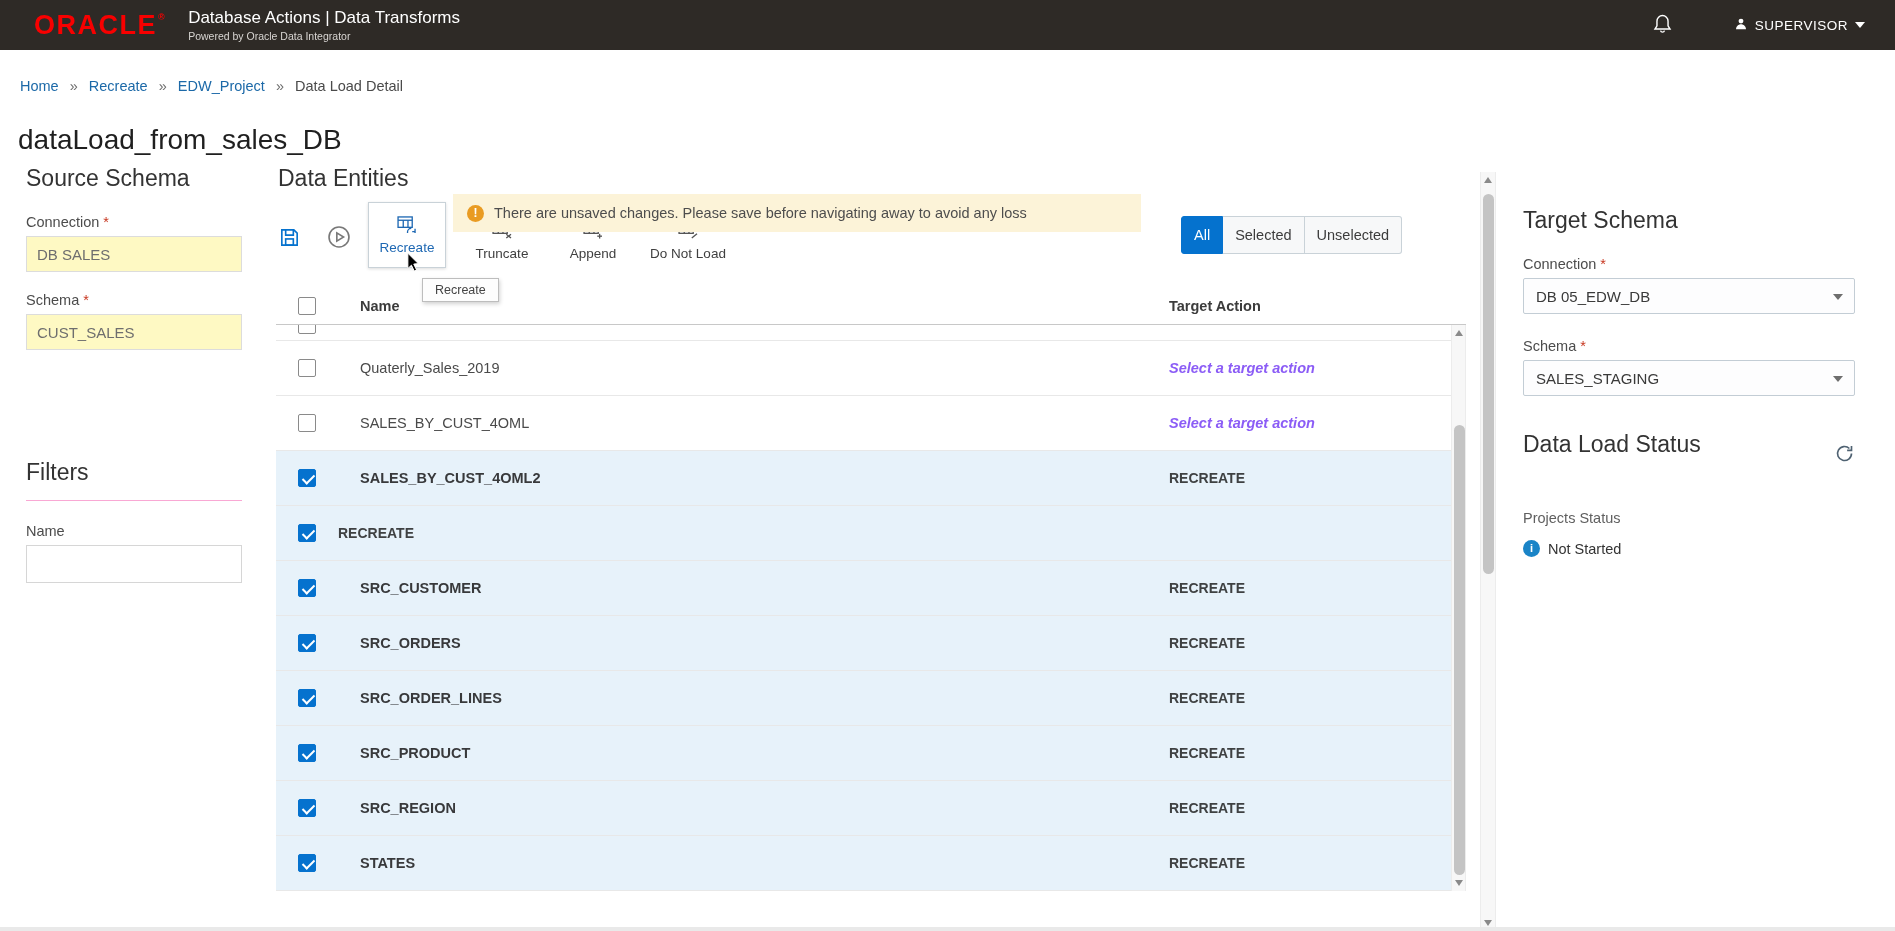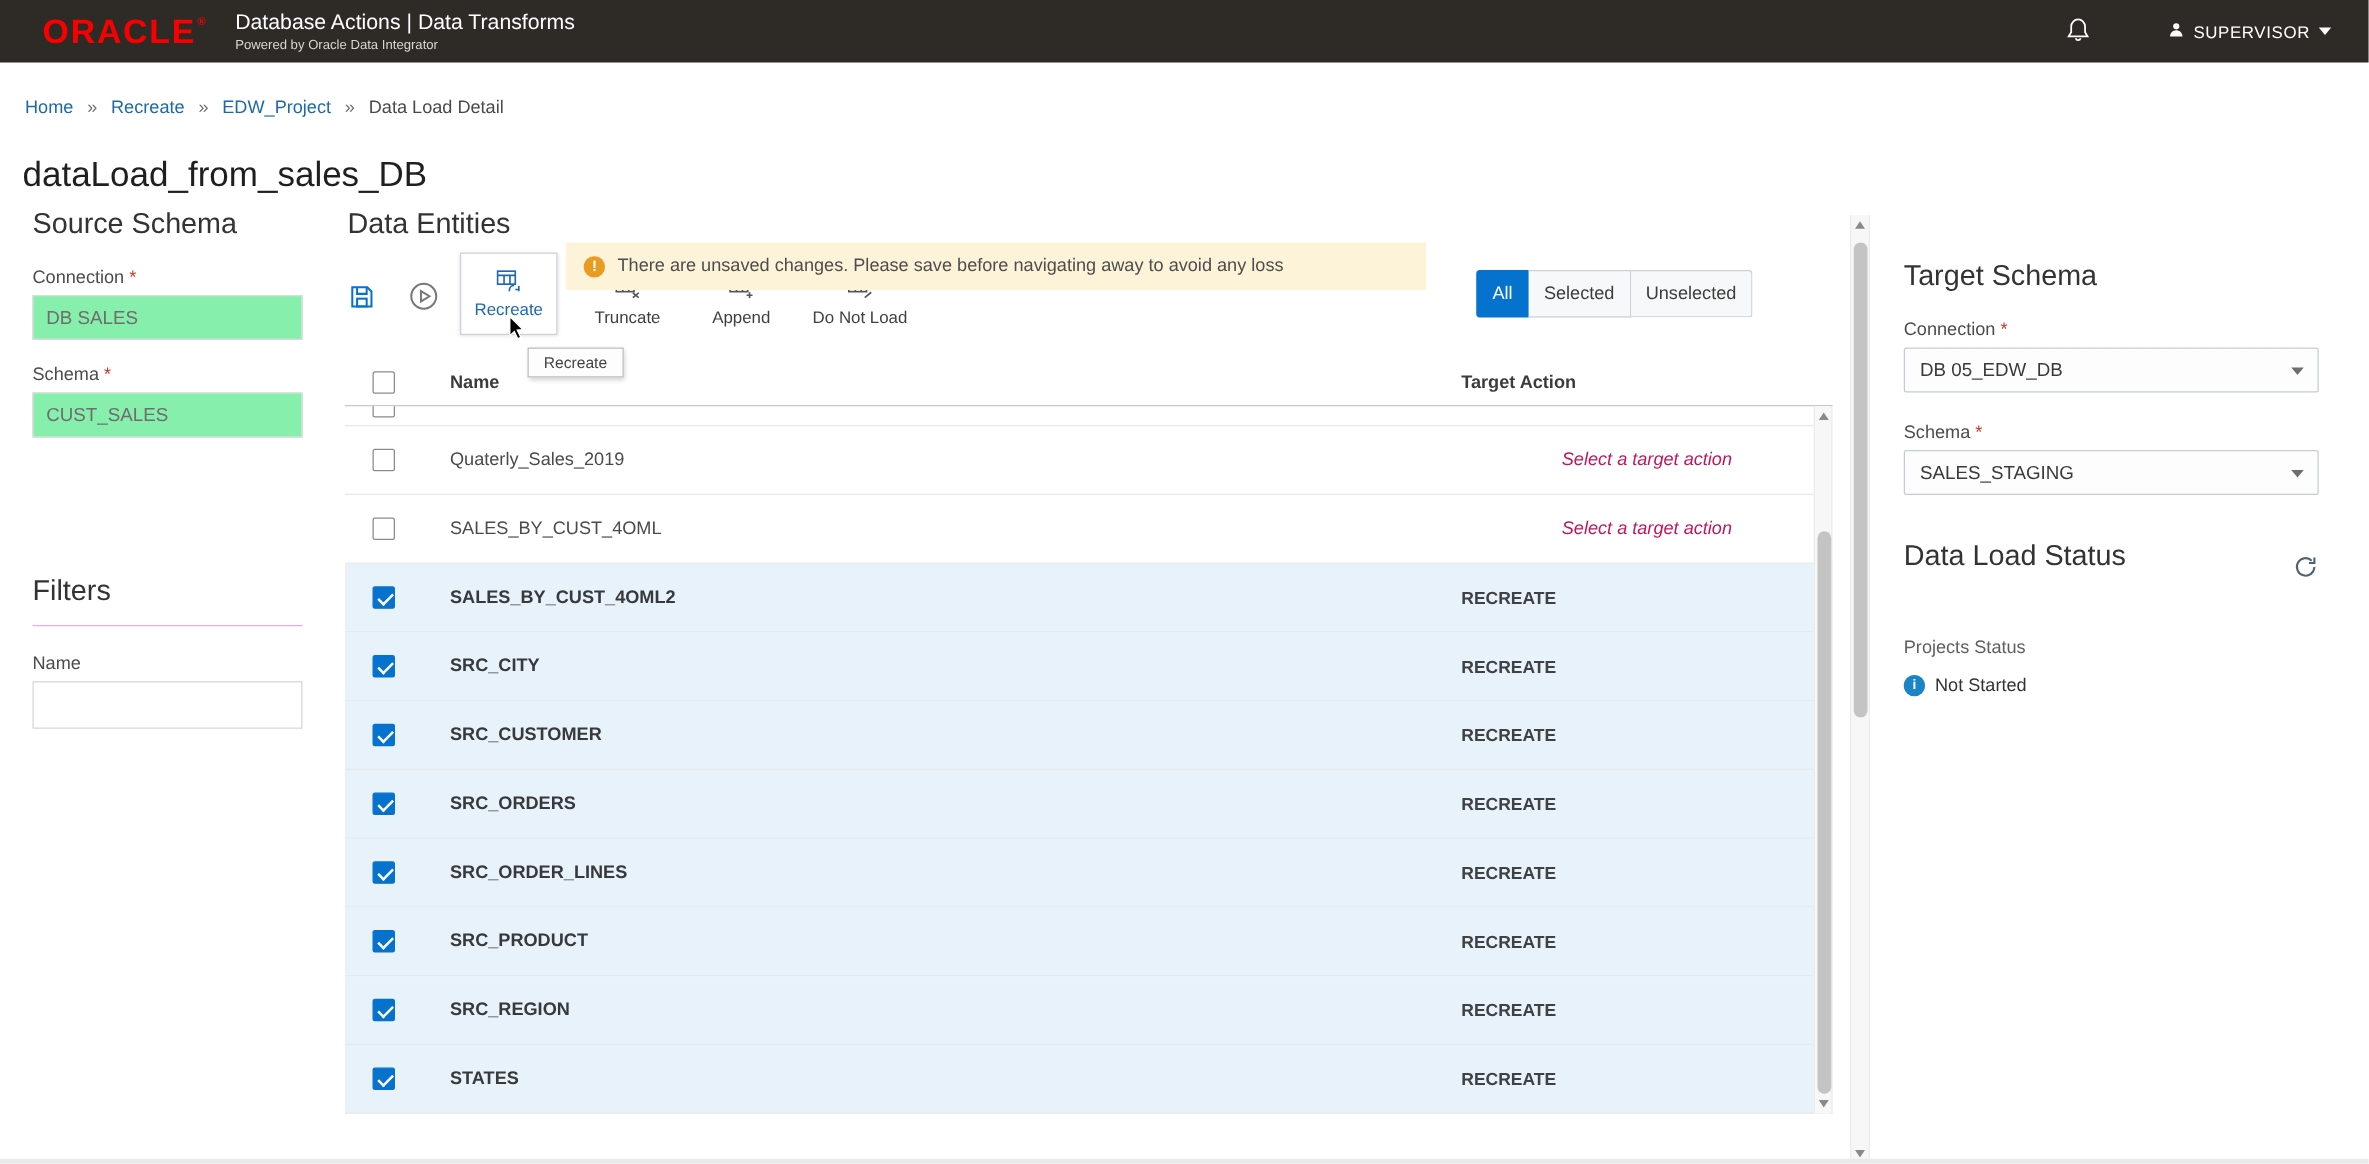--- a/index.html
+++ b/index.html
@@ -39,21 +39,21 @@
 
   h2.section-title { font-size:23px; font-weight:400; color:#333; line-height:28px; }
 
   
   .field-label { font-size:14.5px; color:#4c4c4c; margin-bottom:6px; }
   .required { color:#c7361f; margin-left:4px; }
   .text-input {
     width:100%; height:36px; border:1px solid #d6d6d6; background:#fff;
     font-size:15px; color:#555; padding:0 10px; font-family:inherit;
   }
-  .text-input:disabled, .text-input.disabled { background:#86efac; border-color:#dcdcdc; color:#6e6e6e; }
+  .text-input:disabled, .text-input.disabled { background:#fef9c3; border-color:#dcdcdc; color:#6e6e6e; }
   .panel-left .section-title { margin-bottom:22px; }
   .panel-left .field-group { margin-bottom:20px; }
   .filters-title { margin-top:108px; padding-bottom:14px; border-bottom:1px solid #f9a8d4; margin-bottom:14px; }
 
   
   .panel-right .section-title { margin-bottom:22px; }
   .panel-right .field-group { margin-bottom:24px; }
   .select-box {
     position:relative; width:100%; height:36px; border:1px solid #c3cdd5; border-radius:2px;
     background:#fdfdfe; font-size:15px; color:#3a3a3a; display:flex; align-items:center;
@@ -128,21 +128,21 @@
   .thead { height:37px; border-bottom:1px solid #c8c8c8; font-size:14.5px; font-weight:600; color:#3c3c3c; }
   .thead .col-name, .row .row-name { padding-left:22px; }
   .tbody { position:relative; }
   .partial-row { height:16px; overflow:hidden; position:relative; border-bottom:1px solid #e8e8e8; }
   .partial-row .checkbox { position:absolute; left:22px; top:-9px; }
   .row { height:55px; border-bottom:1px solid #e8e8e8; background:#fff; }
   .row.selected { background:#e7f2fa; }
   .row-name { font-size:14.5px; color:#4a4a4a; }
   .row.selected .row-name { font-weight:700; color:#38393b; }
   .row-action { font-size:14px; font-weight:700; color:#3f4142; }
-  .row-action.placeholder { font-weight:400; font-style:italic; color:#be185d; font-size:14.5px;text-align:center; }
+  .row-action.placeholder { font-weight:700; font-style:italic; color:#8b5cf6; font-size:14.5px; }
 
   .checkbox {
     width:18px; height:18px; border:1px solid #8a8a8a; border-radius:2px; background:#fff;
     margin-left:22px; position:relative; cursor:pointer;
   }
   .partial-row .checkbox, .tbody .checkbox { margin-left:0; }
   .thead .checkbox { margin-left:22px; }
   .cell-check { display:flex; }
   .cell-check .checkbox { margin-left:22px; }
   .checkbox.checked { background:#0572ce; border-color:#0572ce; }
@@ -368,21 +368,20 @@
     <div class="cell-check">
                 <div class="checkbox checked"></div>
               </div>
     <div class="row-name">SALES_BY_CUST_4OML2</div>
     <div class="row-action">RECREATE</div>
   </div>
             <div class="row selected">
     <div class="cell-check">
                 <div class="checkbox checked"></div>
               </div>
-    <div class="row-name">SRC_CITY</div>
     <div class="row-action">RECREATE</div>
   </div>
             <div class="row selected">
     <div class="cell-check">
                 <div class="checkbox checked"></div>
               </div>
     <div class="row-name">SRC_CUSTOMER</div>
     <div class="row-action">RECREATE</div>
   </div>
             <div class="row selected">

